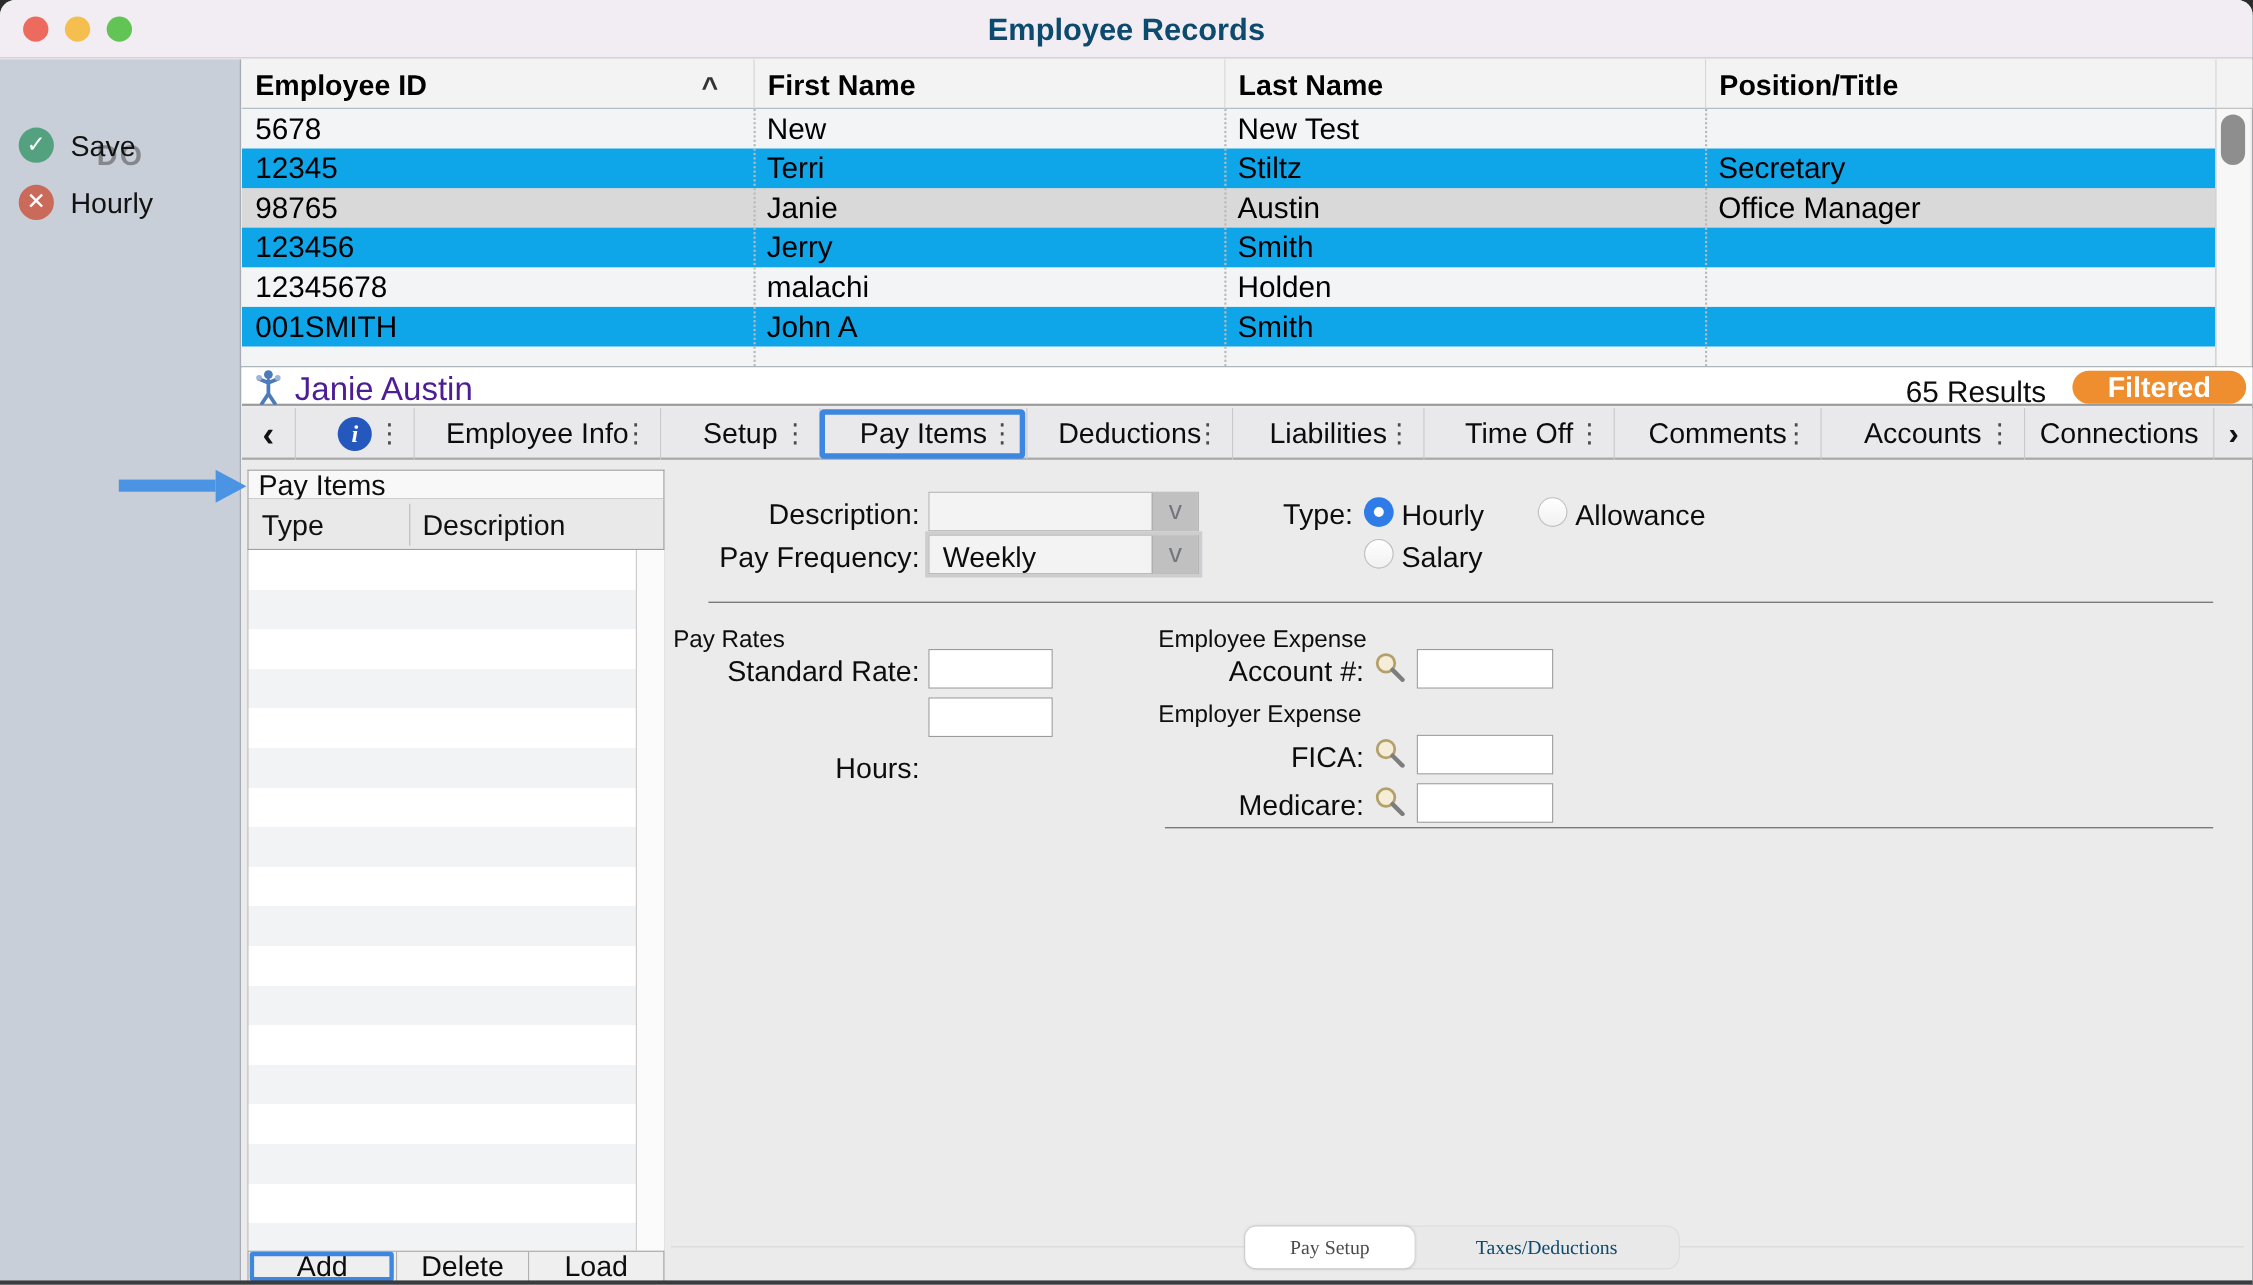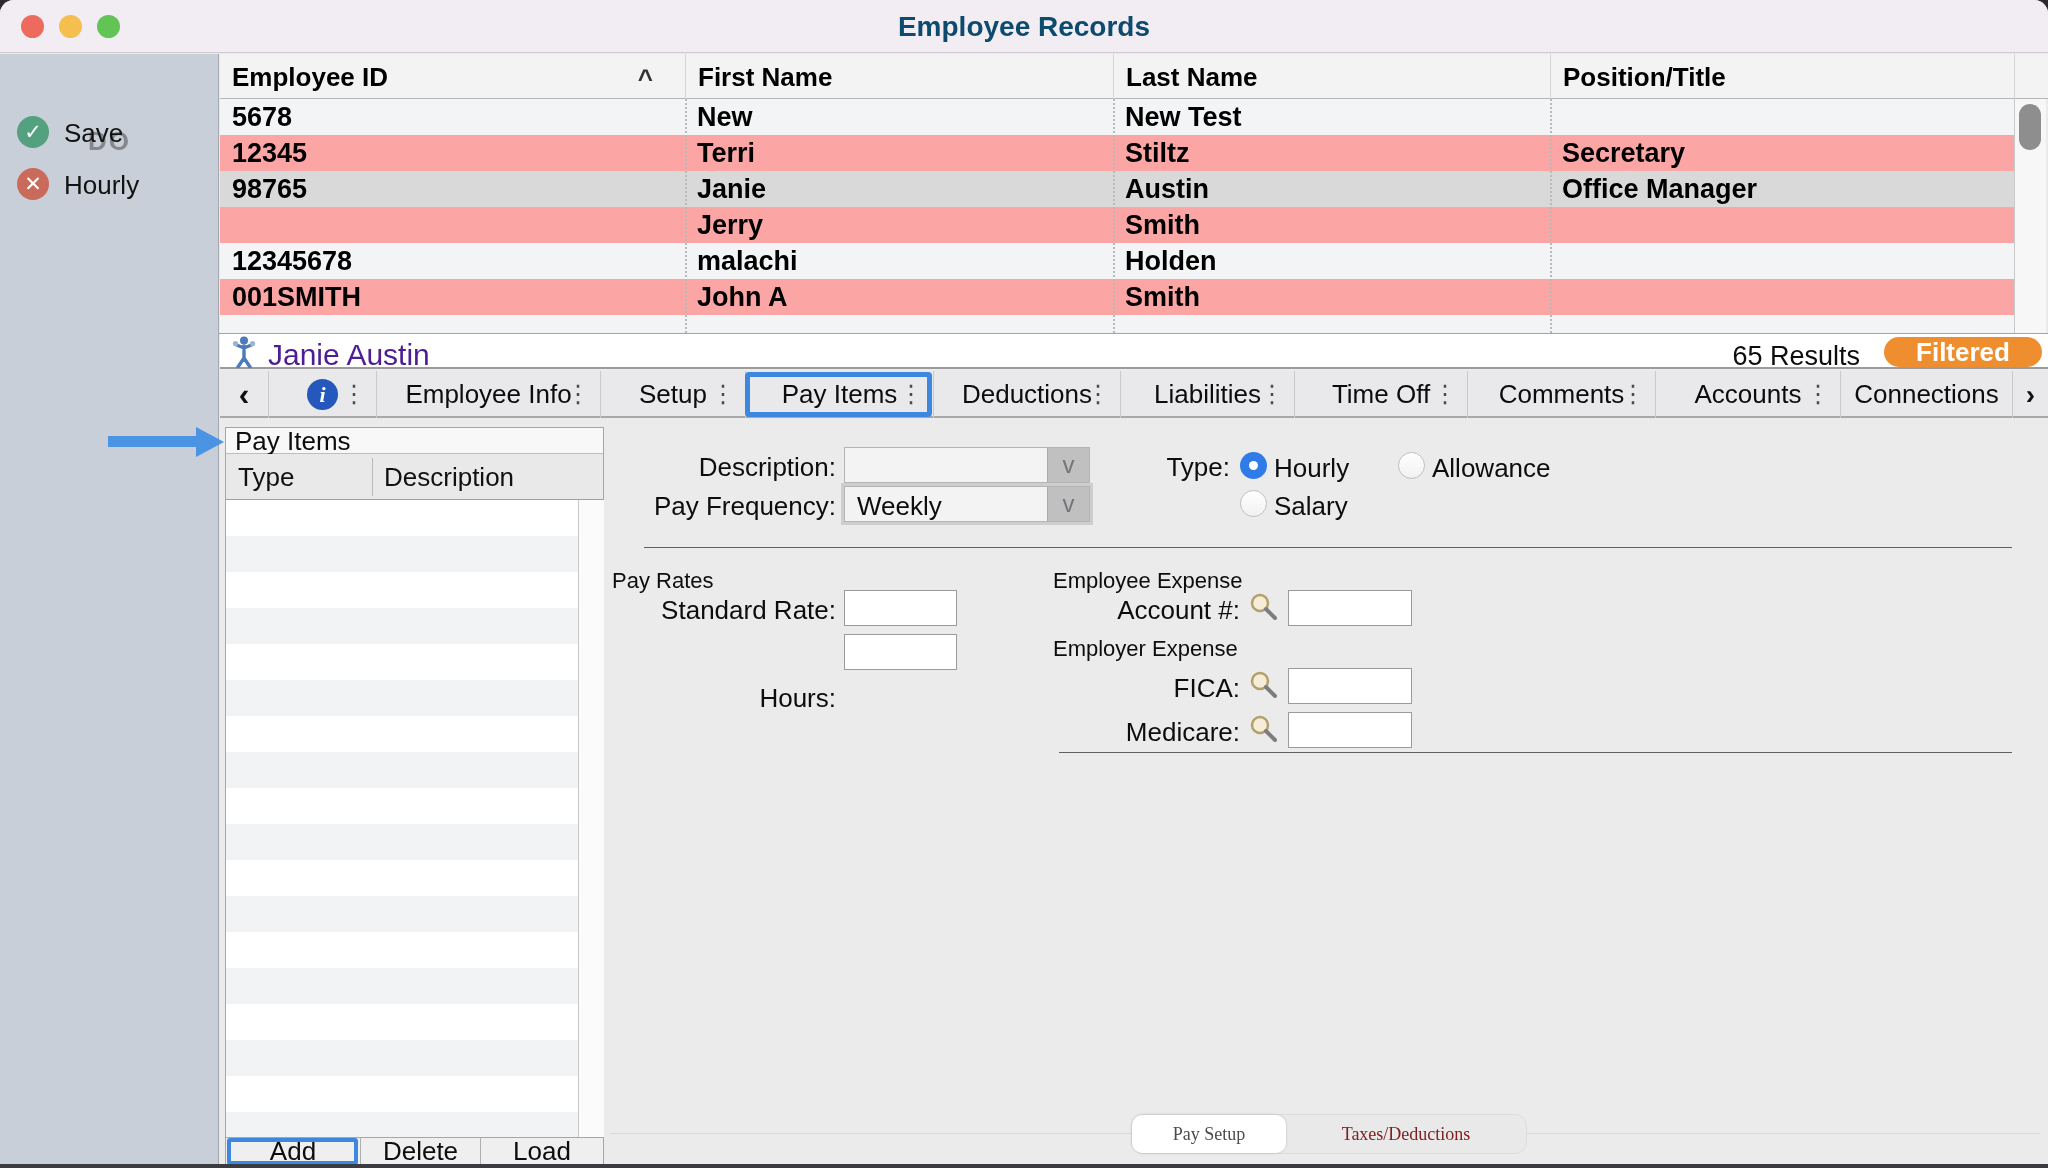--- a/index.html
+++ b/index.html
@@ -21,21 +21,21 @@
   .do-label{left:0;top:72px;width:219px;text-align:center;font-size:26px;font-weight:bold;letter-spacing:2px;color:#85878c;}
   .side-item{left:0;width:219px;height:34px;}
   .side-circle{left:17px;width:32px;height:32px;border-radius:50%;color:#fff;font-size:21px;line-height:32px;text-align:center;top:0;}
   .side-text{left:64px;top:2px;font-size:26px;color:#121212;}
   .collapse-strip{left:0;top:1111px;width:219px;height:53px;border-top:1px solid #aab0b8;}
   
   .thead{left:220px;top:54px;width:1828px;height:45px;background:#f4f3f4;border-bottom:1px solid #b5b5b5;}
   .thcell{top:0;height:45px;font-size:26px;font-weight:bold;color:#000;padding:8px 0 0 12px;border-left:1px solid #d6d6d6;}
   .thcell:first-child{border-left:none;}
   .sortmark{font-size:26px;color:#333;font-weight:bold;}
-  .tbody{left:220px;top:99px;width:1794px;height:234px;background:#fca5a5;font-weight:bold;}
+  .tbody{left:220px;top:99px;width:1794px;height:234px;background:#0ea5e9;}
   .trow{left:0;width:1794px;height:36px;}
   .trow.striped{background:#f3f4f5;}
   .trow.selected{background:#d9d9d9;}
   .tcell{top:0;height:36px;font-size:27px;color:#000;padding:3px 0 0 12px;overflow:hidden;white-space:nowrap;}
   .colsep-dotted{top:99px;height:234px;width:0;border-left:2px dotted #b9b9b9;}
   .tbl-scrolltrack{left:2014px;top:99px;width:32px;height:234px;background:#f7f7f7;border-left:1px solid #c9c9c9;}
   .tbl-scrollthumb{left:2019px;top:104px;width:22px;height:46px;border-radius:11px;background:#8e8e8e;}
   .tbl-bottom{left:219px;top:333px;width:1829px;height:1px;background:#a5a5a5;}
   
   .namebar{left:220px;top:334px;width:1828px;height:35px;background:#fff;border-bottom:2px solid #9b9b9b;}
@@ -87,21 +87,21 @@
   .radio.on{background:#2f7ce8;}
   .radio.on::after{content:"";position:absolute;left:9px;top:9px;width:9px;height:9px;border-radius:50%;background:#fff;}
   .radio-label{font-size:26px;color:#0d0d0d;white-space:nowrap;}
   .divider{height:1px;background:#5f5f5f;}
   .lookup-icon{width:30px;height:28px;}
   
   .bottom-hairline{left:610px;top:1133px;width:1430px;height:1px;background:#d8d8d8;}
   .segctl{left:1131px;top:1114px;width:396px;height:40px;background:#e9e9e9;border:1px solid #dcdcdc;border-radius:12px;display:flex;}
   .seg{box-sizing:border-box;height:100%;display:flex;align-items:center;justify-content:center;font-size:18px;font-family:Liberation Serif, serif;}
   .seg.active{background:#fff;border-radius:10px;box-shadow:0 0 3px rgba(0,0,0,0.18);color:#4c4c4c;}
-  .seg.inactive{color:#7f1d1d;}
+  .seg.inactive{color:#0c4a6e;}
   .window-bottom{left:0;top:1164px;width:2048px;height:4px;background:#3a3c3f;}
 </style>
 </head>
 <body>
 
 <div id="app">
 
   <div class="abs titlebar">
     <div class="abs tl red"></div>
     <div class="abs tl yellow"></div>
@@ -146,20 +146,21 @@
         <div class="abs tcell" style="left: 893px; width: 437px;">Stiltz</div>
         <div class="abs tcell" style="left: 1330px; width: 464px;">Secretary</div>
       </div>
       <div class="abs trow selected" style="top: 72px;">
         <div class="abs tcell" style="left: 0px; width: 465px;">98765</div>
         <div class="abs tcell" style="left: 465px; width: 428px;">Janie</div>
         <div class="abs tcell" style="left: 893px; width: 437px;">Austin</div>
         <div class="abs tcell" style="left: 1330px; width: 464px;">Office Manager</div>
       </div>
       <div class="abs trow " style="top: 108px;">
+        <div class="abs tcell" style="left: 0px; width: 465px;">123456</div>
         <div class="abs tcell" style="left: 465px; width: 428px;">Jerry</div>
         <div class="abs tcell" style="left: 893px; width: 437px;">Smith</div>
         <div class="abs tcell" style="left: 1330px; width: 464px;"></div>
       </div>
       <div class="abs trow striped" style="top: 144px;">
         <div class="abs tcell" style="left: 0px; width: 465px;">12345678</div>
         <div class="abs tcell" style="left: 465px; width: 428px;">malachi</div>
         <div class="abs tcell" style="left: 893px; width: 437px;">Holden</div>
         <div class="abs tcell" style="left: 1330px; width: 464px;"></div>
       </div>

